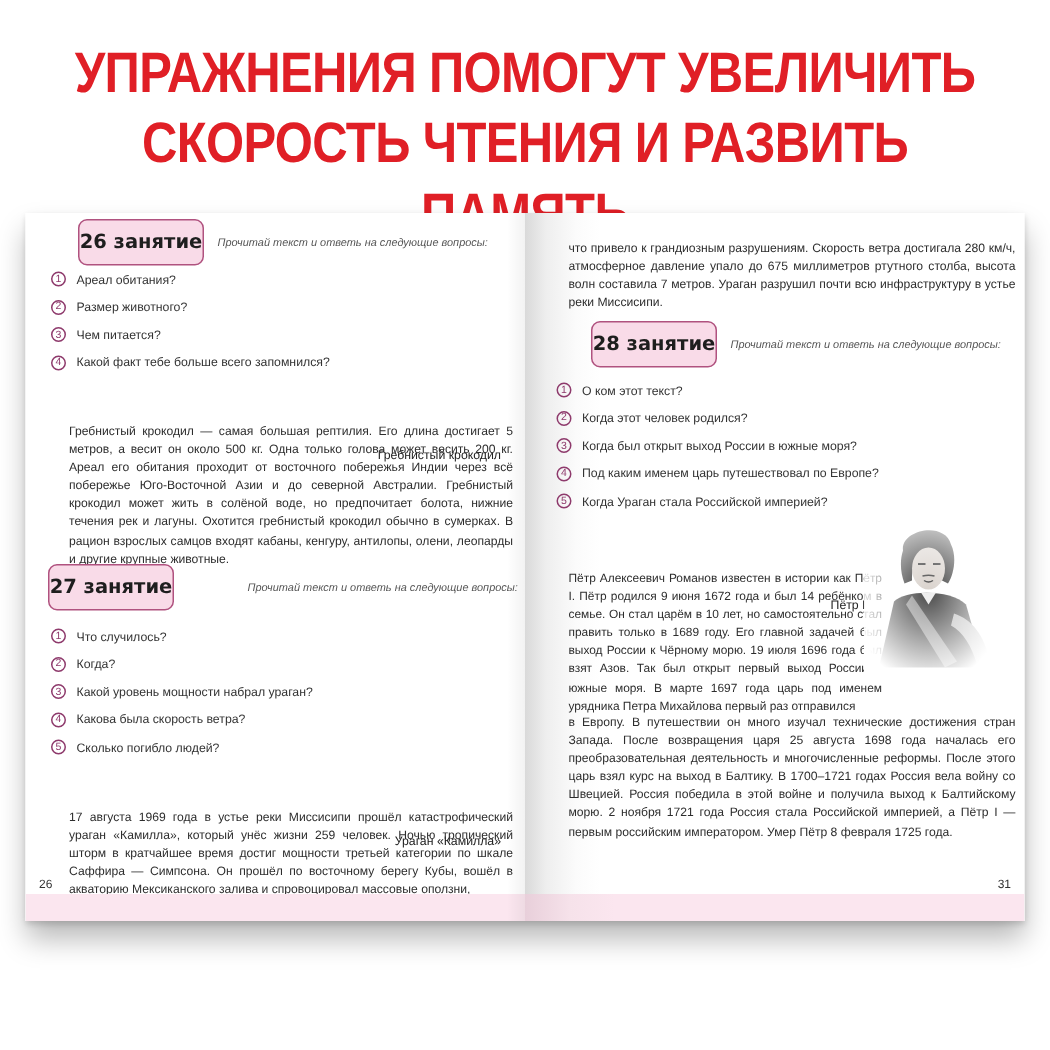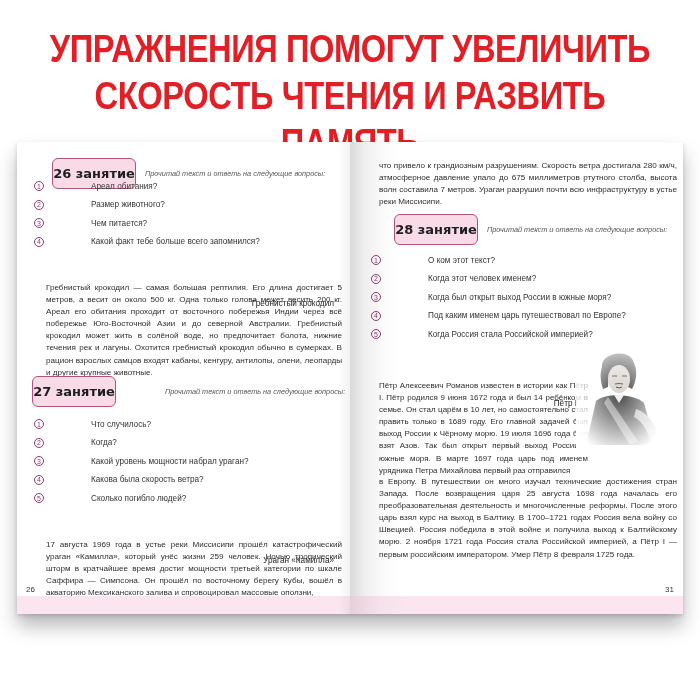--- a/index.html
+++ b/index.html
@@ -22,42 +22,42 @@
   .page.left .page-num { left:9px; }
   .page.right .page-num { right:9px; }
 
   .lesson-head { position:absolute; display:flex; align-items:center; }
   .lesson-badge { width:82px; height:29px; border:1px solid #b0527f; border-radius:6px; background:#f9dbe8;
                   display:flex; align-items:center; justify-content:center;
                   font-family:"DejaVu Sans", sans-serif; font-weight:bold; font-size:13px; color:#1e1e1e; }
   .lesson-hint { margin-left:9px; font-style:italic; font-size:7.3px; color:#555; }
 
   .qlist { position:absolute; margin:0; padding:0; list-style:none; }
-  .qlist li { display:flex; align-items:center; height:18.5px; font-size:8.2px; color:#333;gap:40px; }
+  .qlist li { display:flex; align-items:center; height:18.5px; font-size:8.2px; color:#333; }
   .qnum { width:10px; height:10px; border:1px solid #8e3a6c; border-radius:50%;
           display:inline-flex; align-items:center; justify-content:center;
           font-size:7px; color:#8e3a6c; margin-right:7px; box-sizing:border-box; flex:none; }
 
   .story-title { position:absolute; font-weight:normal; font-size:8.2px; color:#222; text-align:right;margin-top:44px; }
   .story-text { position:absolute; font-size:8.1px; line-height:12.1px; color:#2d2d2d; text-align:justify; margin:12px; }
 
   .portrait { position:absolute; left:226px; top:207px; width:86px; height:102px; }
 </style>
 </head>
 <body>
 
 <div class="headline">
   <div>УПРАЖНЕНИЯ ПОМОГУТ УВЕЛИЧИТЬ</div>
   <div>СКОРОСТЬ ЧТЕНИЯ И РАЗВИТЬ ПАМЯТЬ</div>
 </div>
 
 <div class="book">
 
   <div class="page left">
-    <div class="lesson-head" style="left:15px; top:16px;padding-left:20px;">
+    <div class="lesson-head" style="left:15px; top:4px;padding-left:20px;">
       <div class="lesson-badge">26 занятие</div>
       <div class="lesson-hint">Прочитай текст и ответь на следующие вопросы:</div>
     </div>
     <ul class="qlist" style="left:17px; top:35px;">
       <li>
           <span class="qnum">1</span>
           <span>Ареал обитания?</span>
         </li>
       <li>
           <span class="qnum">2</span>
@@ -115,33 +115,33 @@
       <div class="lesson-badge">28 занятие</div>
       <div class="lesson-hint">Прочитай текст и ответь на следующие вопросы:</div>
     </div>
     <ul class="qlist" style="left:21px; top:109px;">
       <li>
           <span class="qnum">1</span>
           <span>О ком этот текст?</span>
         </li>
       <li>
           <span class="qnum">2</span>
-          <span>Когда этот человек именем?</span>
+          <span>Когда этот человек родился?</span>
         </li>
       <li>
           <span class="qnum">3</span>
           <span>Когда был открыт выход России в южные моря?</span>
         </li>
       <li>
           <span class="qnum">4</span>
           <span>Под каким именем царь путешествовал по Европе?</span>
         </li>
       <li>
           <span class="qnum">5</span>
-          <span>Когда Россия стала Российской империей?</span>
+          <span>Когда Ураган стала Российской империей?</span>
         </li>
     </ul>
 
     <div class="story-title" style="left:17px; top:213px; width:210px;">Пётр I</div>
     <p class="story-text" style="left:17px; top:226px; width:209px; font-size:7.95px;">Пётр Алексеевич Романов известен в истории как Пётр I. Пётр родился 9 июня 1672 года и был 14 ребёнком в семье. Он стал царём в 10 лет, но самостоятельно стал править только в 1689 году. Его главной задачей был выход России к Чёрному морю. 19 июля 1696 года был взят Азов. Так был открыт первый выход России в южные моря. В марте 1697 года царь под именем урядника Петра Михайлова первый раз отправился</p>
     <p class="story-text" style="left:17px; top:322px; width:298px;">в Европу. В путешествии он много изучал технические достижения стран Запада. После возвращения царя 25 августа 1698 года началась его преобразовательная деятельность и многочисленные реформы. После этого царь взял курс на выход в Балтику. В 1700–1721 годах Россия вела войну со Швецией. Россия победила в этой войне и получила выход к Балтийскому морю. 2 ноября 1721 года Россия стала Российской империей, а Пётр I — первым российским императором. Умер Пётр 8 февраля 1725 года.</p>
 
     <svg class="portrait" viewBox="0 0 86 102">
       <defs>
         <radialGradient id="fade" cx="50%" cy="45%" r="60%">

